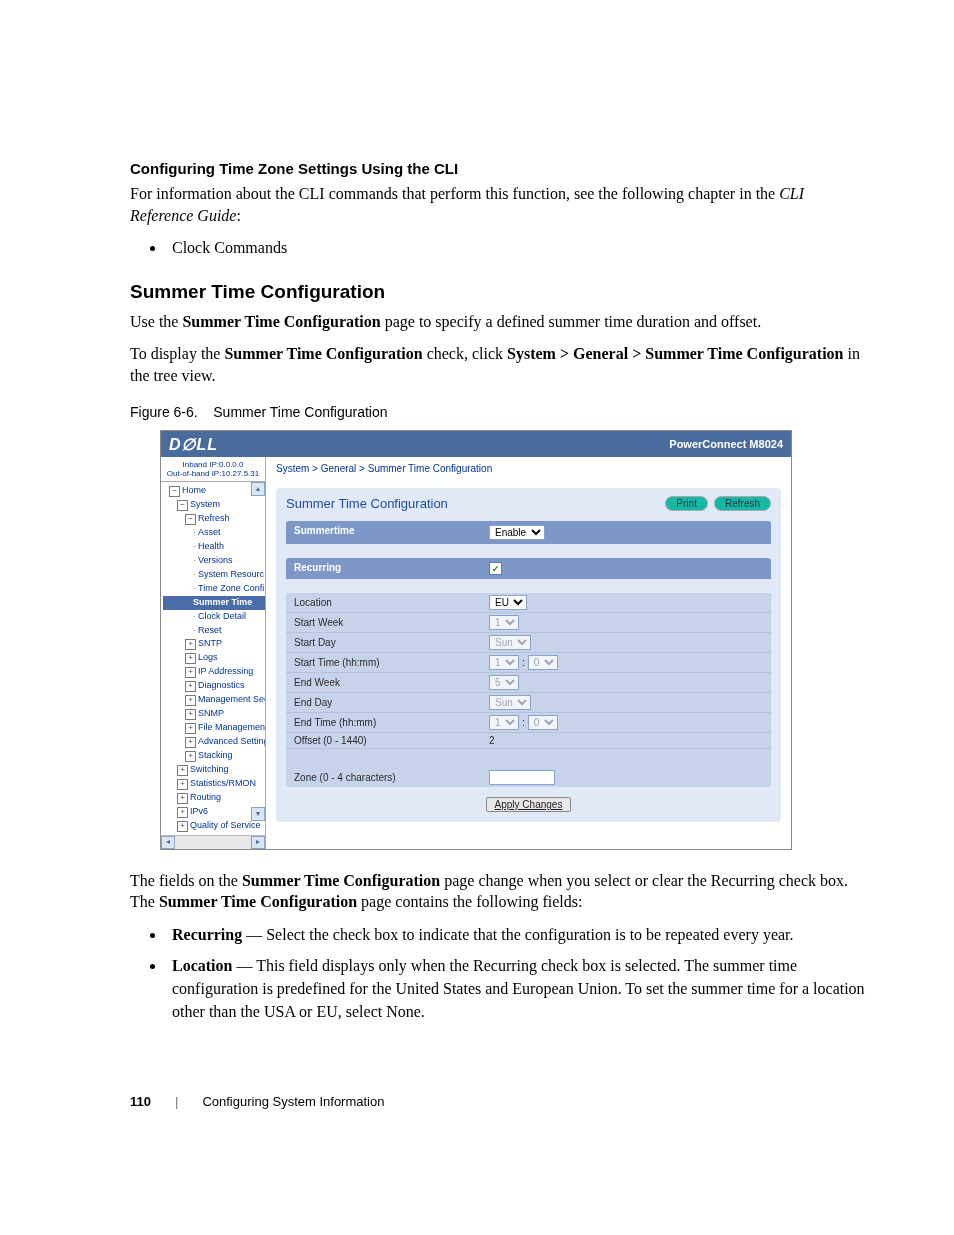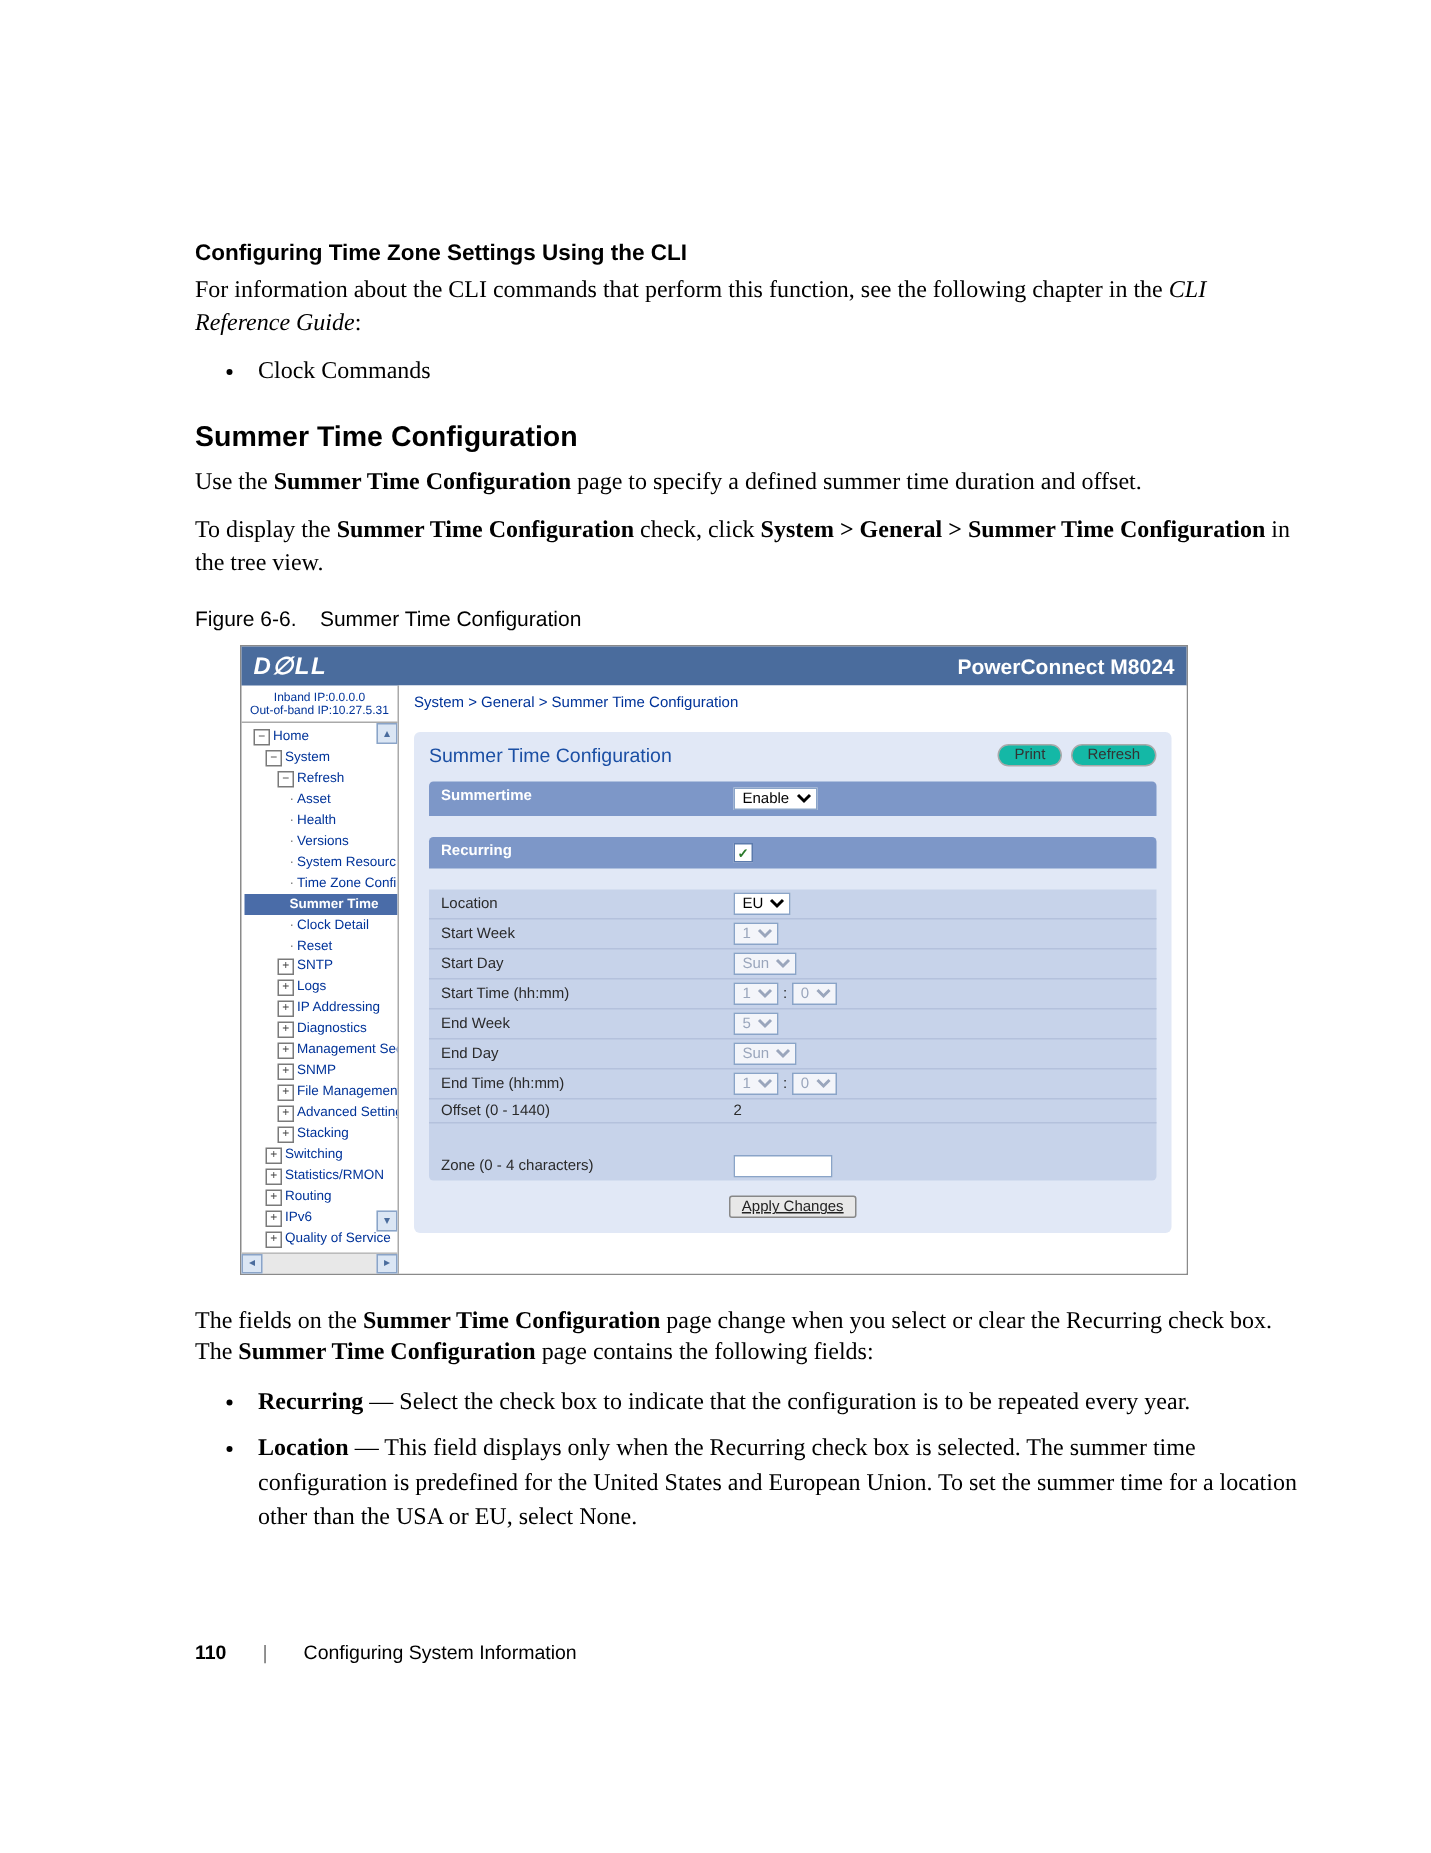--- a/index.html
+++ b/index.html
@@ -69,21 +69,21 @@
   }
   .dell-logo {
     color: #fff;
     font-weight: bold;
     letter-spacing: 1px;
     font-size: 16px;
     font-style: italic;
   }
   .model {
     color: #fff;
-    font-size: 14px;
+    font-size: 11px;
     font-weight: bold;
   }
   .shot-body {
     display: flex;
   }
   .nav-col {
     width: 104px;
     border-right: 1px solid #aaa;
     display: flex;
     flex-direction: column;

